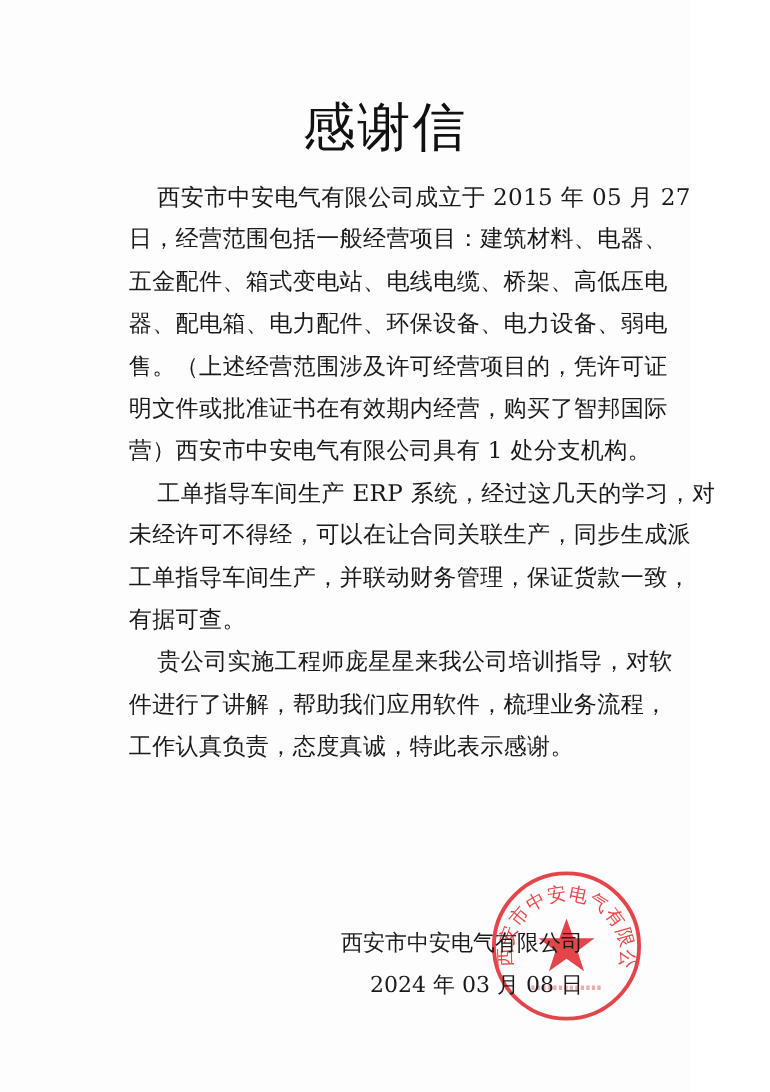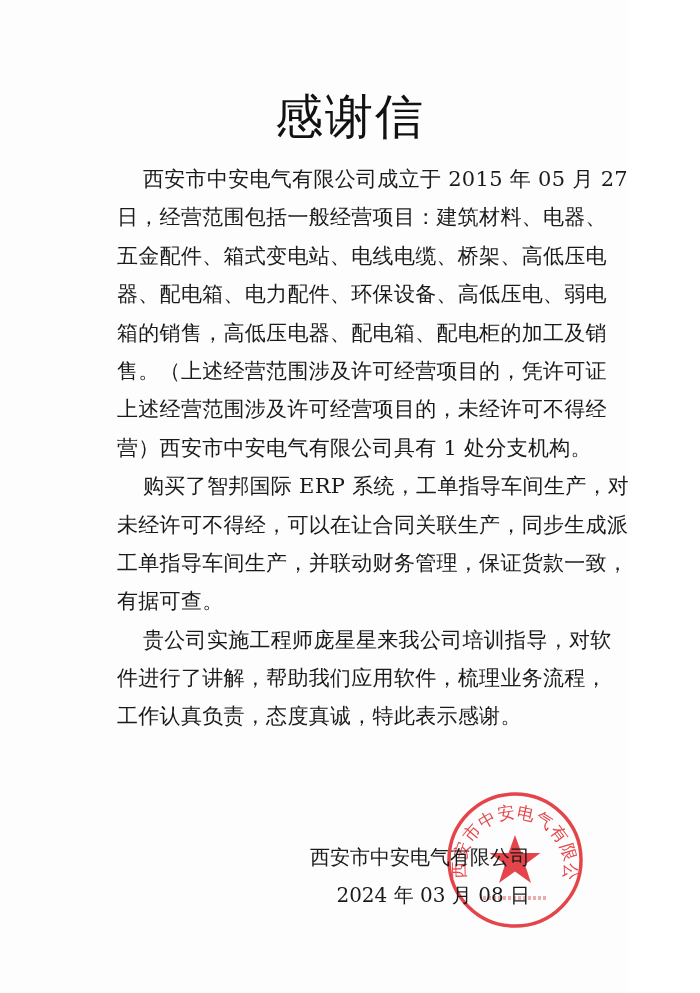--- a/index.html
+++ b/index.html
@@ -42,28 +42,27 @@
 <body>
 
 <div class="page">
   <div class="title">感谢信</div>
 
   <div class="body">
     <div class="para">
       <span class="line indent">西安市中安电气有限公司成立于 2015 年 05 月 27</span>
       <span class="line">日，经营范围包括一般经营项目：建筑材料、电器、</span>
       <span class="line">五金配件、箱式变电站、电线电缆、桥架、高低压电</span>
-      <span class="line">器、配电箱、电力配件、环保设备、高低压电、弱电</span>
-      <span class="line">箱的销售，高低压电器、配电箱、配电柜的加工及销</span>
+      <span class="line">器、配电箱、电力配件、环保设备、电力设备、弱电</span>
       <span class="line">售。（上述经营范围涉及许可经营项目的，凭许可证</span>
-      <span class="line">上述经营范围涉及许可经营项目的，未经许可不得经</span>
+      <span class="line">明文件或批准证书在有效期内经营，购买了智邦国际</span>
       <span class="line">营）西安市中安电气有限公司具有 1 处分支机构。</span>
     </div>
     <div class="para">
-      <span class="line indent">购买了智邦国际 ERP 系统，工单指导车间生产，对</span>
+      <span class="line indent">工单指导车间生产 ERP 系统，经过这几天的学习，对</span>
       <span class="line">未经许可不得经，可以在让合同关联生产，同步生成派</span>
       <span class="line">工单指导车间生产，并联动财务管理，保证货款一致，</span>
       <span class="line">有据可查。</span>
     </div>
     <div class="para">
       <span class="line indent">贵公司实施工程师庞星星来我公司培训指导，对软</span>
       <span class="line">件进行了讲解，帮助我们应用软件，梳理业务流程，</span>
       <span class="line">工作认真负责，态度真诚，特此表示感谢。</span>
     </div>
   </div>

